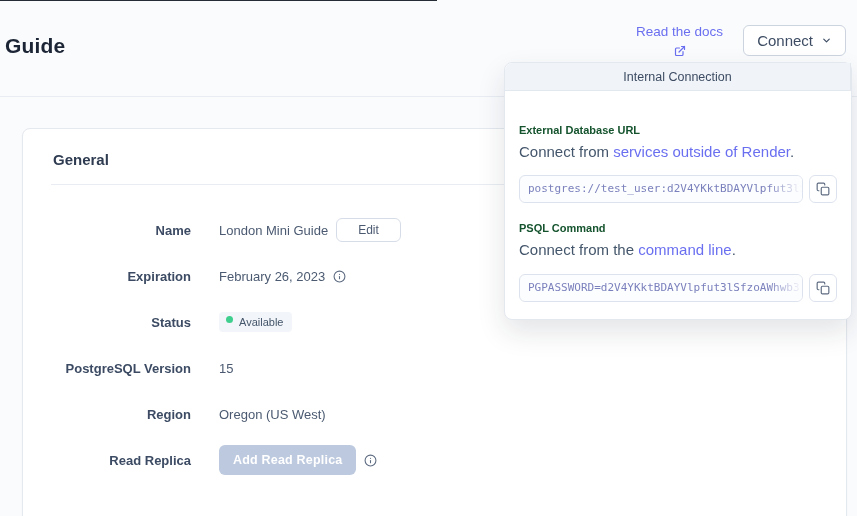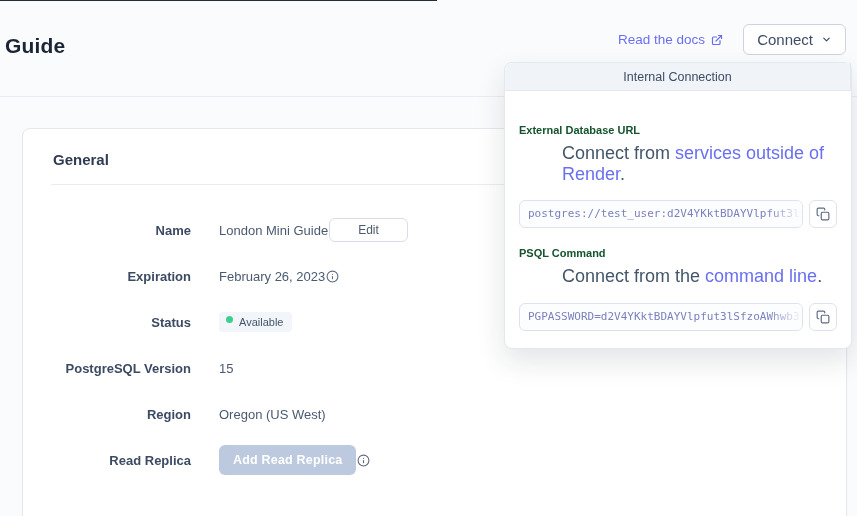--- a/index.html
+++ b/index.html
@@ -20,21 +20,21 @@
   .page-title {
     position: absolute; left: 5px; top: 34px;
     font-size: 21px; font-weight: 700; color: #1c2535; letter-spacing: .2px;
   }
   .header-right {
     position: absolute; top: 24px; right: 11px;
     display: flex; align-items: center; gap: 20px;
   }
   .docs-link {
     display: inline-flex; align-items: center; gap: 6px;
-    color: #6a6ff0; font-size: 13.5px; cursor: pointer; text-decoration: none;
+    color: #6a6ff0; font-size: 13.5px; cursor: pointer; text-decoration: none; flex-direction: column;
   }
   .connect-btn {
     display: inline-flex; align-items: center; gap: 8px;
     background: #fff; border: 1px solid #ccd4e0; border-radius: 6px;
     padding: 7px 13px; font-size: 15px; color: #3d4c63; cursor: pointer;
     height: 31px;
   }
   .header-divider { position: absolute; top: 96px; left: 0; width: 857px; height: 1px; background: #e9edf3; }
 
   
@@ -48,26 +48,26 @@
     font-size: 15px; font-weight: 600; color: #2e3b50;
   }
   .card-divider { height: 1px; background: #e9edf3; margin: 0 28px; }
   .rows { padding-top: 22px; }
   .row { display: flex; align-items: center; height: 46px; }
   .row-label {
     width: 168px; text-align: right; flex: 0 0 168px;
     font-size: 13px; font-weight: 700; color: #3c4b63;
   }
   .row-value {
-    margin-left: 28px; display: flex; align-items: center; gap: 1px;
+    margin-left: 28px; display: flex; align-items: center; gap: 8px;
     font-size: 13px; color: #4b5a71;
   }
   .edit-btn {
     border: 1px solid #d7dde8; background: #fff; border-radius: 6px;
-    font-size: 12px; color: #4b5a71; padding: 4px 28px; cursor: pointer;
+    font-size: 12px; color: #4b5a71; padding: 4px 21px; cursor: pointer;
     font-family: "Liberation Sans", sans-serif;
   }
   .status-badge {
     display: inline-flex; align-items: flex-start; gap: 6px;
     background: #f2f5f9; border-radius: 4px; padding: 4px 9px 4px 7px;
     font-size: 11px; color: #44566b;
   }
   .status-dot { width: 7px; height: 7px; border-radius: 50%; background: #3ecf8e; }
   .disabled-btn {
     background: #bdc9de; color: #fff; border: none; border-radius: 6px;
@@ -87,21 +87,21 @@
     flex: 1; display: flex; align-items: center; justify-content: center;
     font-size: 12.5px; color: #3d4c63; cursor: pointer;
   }
   .tab.inactive {
     background: #f0f3f8; border-right: 1px solid #e3e8ef; border-bottom: 1px solid #e3e8ef;
     border-top-left-radius: 8px;
   }
   .tab.active { background: #fff; border-top-right-radius: 8px; }
   .popup-body { padding: 14px 14px 17px 14px; }
   .section-heading { font-size: 11px; font-weight: 700; color: #14532d; margin-bottom: 7px; margin-top: 19px; }
-  .section-desc { font-size: 18px; color: #44566b; margin-bottom: 15px; margin-left: 43px; }
+  .section-desc { font-size: 15px; color: #44566b; margin-bottom: 15px; }
   .section-desc .inline-link { color: #6a6ff0; cursor: pointer; }
   .section + .section { margin-top: 18px; }
   .code-row { display: flex; gap: 6px; }
   .code-box {
     flex: 1; height: 28px; border: 1px solid #dde3ee; border-radius: 6px;
     background: #fcfdfe; padding: 0 8px; line-height: 26px;
     font-family: "DejaVu Sans Mono", monospace; font-size: 11px; color: #7b81bd;
     white-space: nowrap; overflow: hidden; position: relative;
   }
   .code-box::after {

